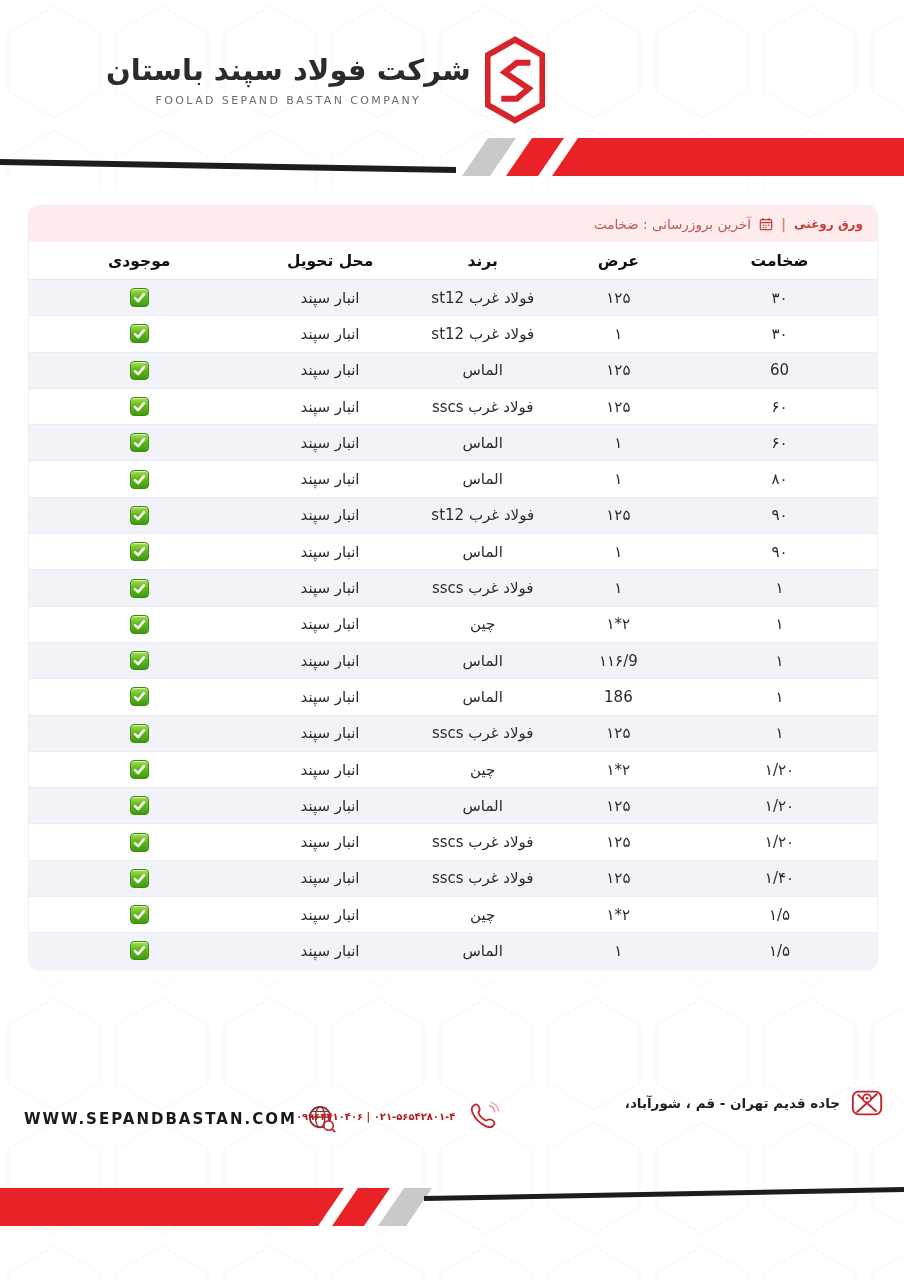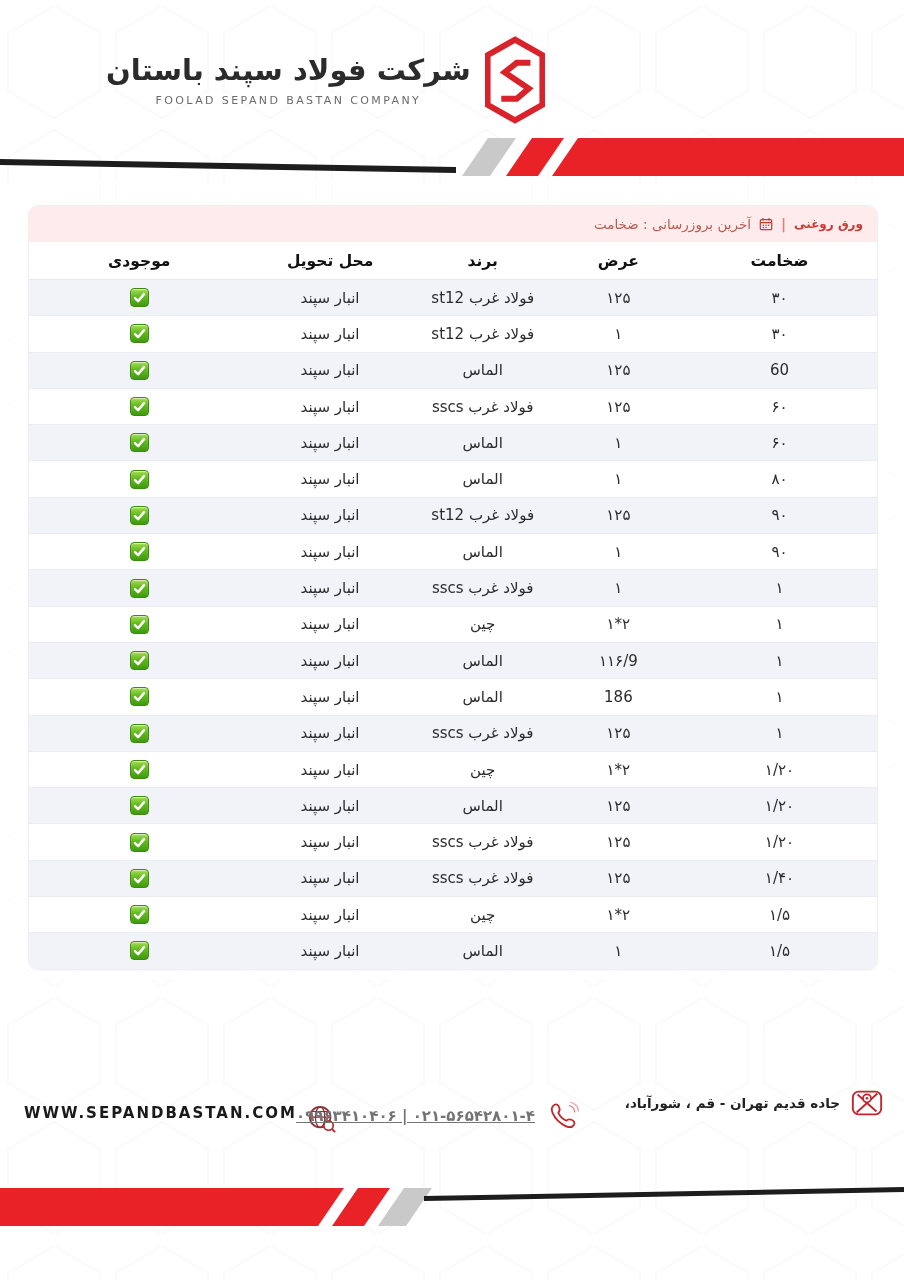--- a/index.html
+++ b/index.html
@@ -35,24 +35,24 @@
   .trow.odd{background:#f1f3f8;}
   .trow.even{background:#ffffff;}
   .cell{text-align:center;font-size:15px;color:#2b2b2b;direction:rtl;}
   .cell.num{direction:ltr;}
   .check{display:inline-block;width:17px;height:17px;border-radius:4px;
          background:linear-gradient(180deg,#a6dd52 0%,#62b91f 45%,#3f9a0e 100%);
          border:1px solid #3a8c0d;box-shadow:inset 0 1px 1px rgba(255,255,255,.6);vertical-align:middle;}
   .check svg{display:block;width:100%;height:100%;}
 
   
-  .f-site{position:absolute;left:24px;top:1104px;display:flex;gap:10px;}
+  .f-site{position:absolute;left:24px;top:1104px;display:flex;align-items:center;gap:10px;}
   .f-site .txt{font-size:15px;font-weight:bold;letter-spacing:2px;color:#1a1a1a;}
   .f-phone{position:absolute;left:296px;top:1100px;display:flex;align-items:center;gap:12px;}
-  .f-phone .txt{font-size:15px;font-weight:bold;color:#737373;direction:ltr;text-decoration:underline;}
+  .f-phone .txt{font-size:10px;font-weight:bold;color:#b91c1c;direction:ltr;}
   .f-address{position:absolute;right:20px;top:1086px;display:flex;align-items:center;gap:10px;}
   .f-address .txt{direction:rtl;text-align:right;font-size:13.5px;font-weight:600;color:#222;line-height:1.65;margin-left:34px;}
   .f-icon{flex:0 0 auto;display:inline-flex;}
 </style>
 </head>
 <body>
 
 <div class="page">
 
   <svg class="hex-bg" width="904" height="1280" xmlns="http://www.w3.org/2000/svg">

